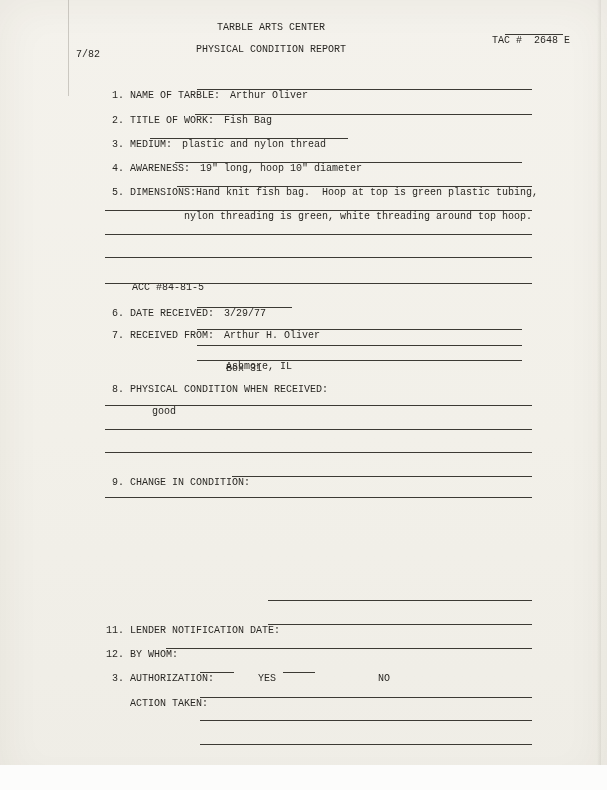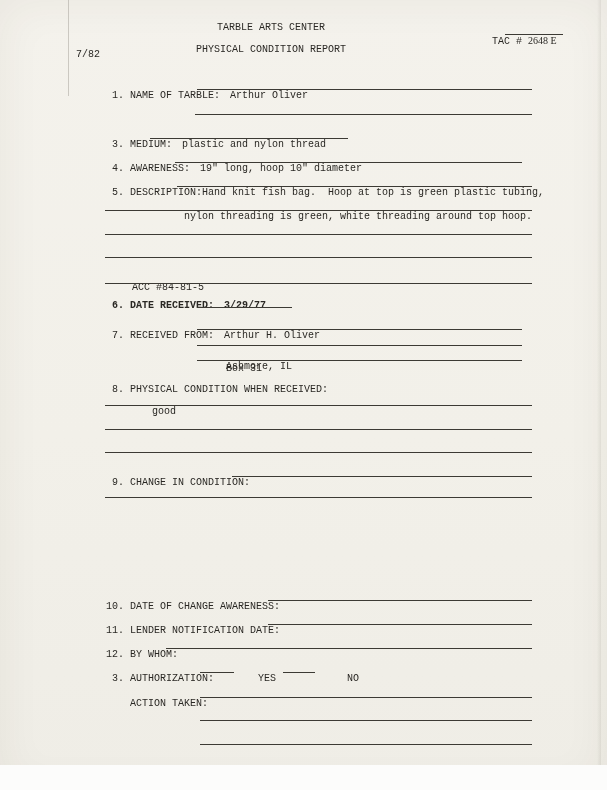--- a/index.html
+++ b/index.html
@@ -22,74 +22,77 @@
   .num { display:inline-block; width:24px; text-align:right; }
   .lbl { margin-left:6px; }
   .val { margin-left:10px; }
   .center { left:0; width:526px; text-align:center; }
   .rule { position:absolute; height:1px; background:#3c3a34; }
   .bottom-strip { position:absolute; left:0; top:765px; width:607px; height:25px; background:#fcfcfb; }
   .edge-left { position:absolute; left:68px; top:0; width:1px; height:96px; background:#aaa69e; opacity:.55; }
   .edge-right { position:absolute; right:6px; top:0; width:4px; height:765px;
     background:linear-gradient(90deg, rgba(0,0,0,0) 0%, rgba(120,115,105,0.12) 100%); }
   .yes-span { margin-left:44px; }
-  .no-span  { margin-left:71px; }
+  .no-span  { margin-left:102px; }
 </style>
 </head>
 <body>
 
 <div class="paper">
 
   <div class="row" style="left:76px; top:5px;margin-top:43px;">7/82</div>
 
   <div class="row center" style="top:21px; padding-left:16px;">TARBLE ARTS CENTER</div>
 
   <div class="row" style="left:468px; top:21px;">
-    <span>TAC #</span><span> </span><span class="val" style="margin-left:0;font-family:Liberation Serif, serif;">2648 E</span>
+    <span>TAC #</span><span> </span><span class="val" style="margin-left:6px;">2648 E</span>
   </div>
   <div class="rule" style="left:505px; top:34px; width:58px;"></div>
 
   <div class="row center" style="top:43px; padding-left:16px;">PHYSICAL CONDITION REPORT</div>
 
   <div class="row" style="left:76px; top:76px;">
     <span class="num">1.</span><span class="lbl">NAME OF TARBLE:</span><span class="val">Arthur Oliver</span>
   </div>
   <div class="rule" style="left:197px; top:89px; width:335px;"></div>
 
+  <div class="row" style="left:76px; top:101px;">
+    <span class="num">2.</span><span class="lbl">TITLE OF WORK:</span><span class="val">Fish Bag</span>
+  </div>
   <div class="rule" style="left:195px; top:114px; width:337px;"></div>
 
   <div class="row" style="left:76px; top:125px;">
     <span class="num">3.</span><span class="lbl">MEDIUM:</span><span class="val">plastic and nylon thread</span>
   </div>
   <div class="rule" style="left:150px; top:138px; width:198px;"></div>
 
   <div class="row" style="left:76px; top:149px;">
     <span class="num">4.</span><span class="lbl">AWARENESS:</span><span class="val">19" long, hoop 10" diameter</span>
   </div>
   <div class="rule" style="left:175px; top:162px; width:347px;"></div>
 
   <div class="row" style="left:76px; top:173px;">
-    <span class="num">5.</span><span class="lbl">DESCRIPTION:</span><span>Hand knit fish bag.  Hoop at top is green plastic tubing,</span>
+    <span class="num">5.</span><span class="lbl">DIMENSIONS:</span><span>Hand knit fish bag.  Hoop at top is green plastic tubing,</span>
   </div>
   <div class="rule" style="left:177px; top:186px; width:355px;"></div>
 
   <div class="row" style="left:160px; top:197px;">
     <span>nylon threading is green, white threading around top hoop.</span>
   </div>
   <div class="rule" style="left:105px; top:210px; width:427px;"></div>
 
   <div class="rule" style="left:105px; top:234px; width:427px;"></div>
   <div class="rule" style="left:105px; top:257px; width:427px;"></div>
 
   <div class="row" style="left:108px; top:268px;">
     <span>ACC #84-81-5</span>
   </div>
   <div class="rule" style="left:105px; top:283px; width:427px;"></div>
 
-  <div class="row" style="left:76px; top:286px;font-weight:bold;">
+  <div class="row" style="left:76px; top:294px;">
     <span class="num">6.</span><span class="lbl">DATE RECEIVED:</span><span class="val">3/29/77</span>
   </div>
   <div class="rule" style="left:197px; top:307px; width:95px;"></div>
 
   <div class="row" style="left:76px; top:316px;">
     <span class="num">7.</span><span class="lbl">RECEIVED FROM:</span><span class="val">Arthur H. Oliver</span>
   </div>
   <div class="rule" style="left:197px; top:329px; width:325px;"></div>
 
   <div class="row" style="left:202px; top:349px;">
@@ -111,23 +114,20 @@
   <div class="rule" style="left:105px; top:405px; width:427px;"></div>
   <div class="rule" style="left:105px; top:429px; width:427px;"></div>
   <div class="rule" style="left:105px; top:452px; width:427px;"></div>
 
   <div class="row" style="left:76px; top:463px;">
     <span class="num">9.</span><span class="lbl">CHANGE IN CONDITION:</span>
   </div>
   <div class="rule" style="left:232px; top:476px; width:300px;"></div>
   <div class="rule" style="left:105px; top:497px; width:427px;"></div>
 
-  <div class="row" style="left:76px; top:587px;">
-    <span class="num">10.</span><span class="lbl">DATE OF CHANGE AWARENESS:</span>
-  </div>
   <div class="rule" style="left:268px; top:600px; width:264px;"></div>
 
   <div class="row" style="left:76px; top:611px;">
     <span class="num">11.</span><span class="lbl">LENDER NOTIFICATION DATE:</span>
   </div>
   <div class="rule" style="left:268px; top:624px; width:264px;"></div>
 
   <div class="row" style="left:76px; top:635px;">
     <span class="num">12.</span><span class="lbl">BY WHOM:</span>
   </div>

